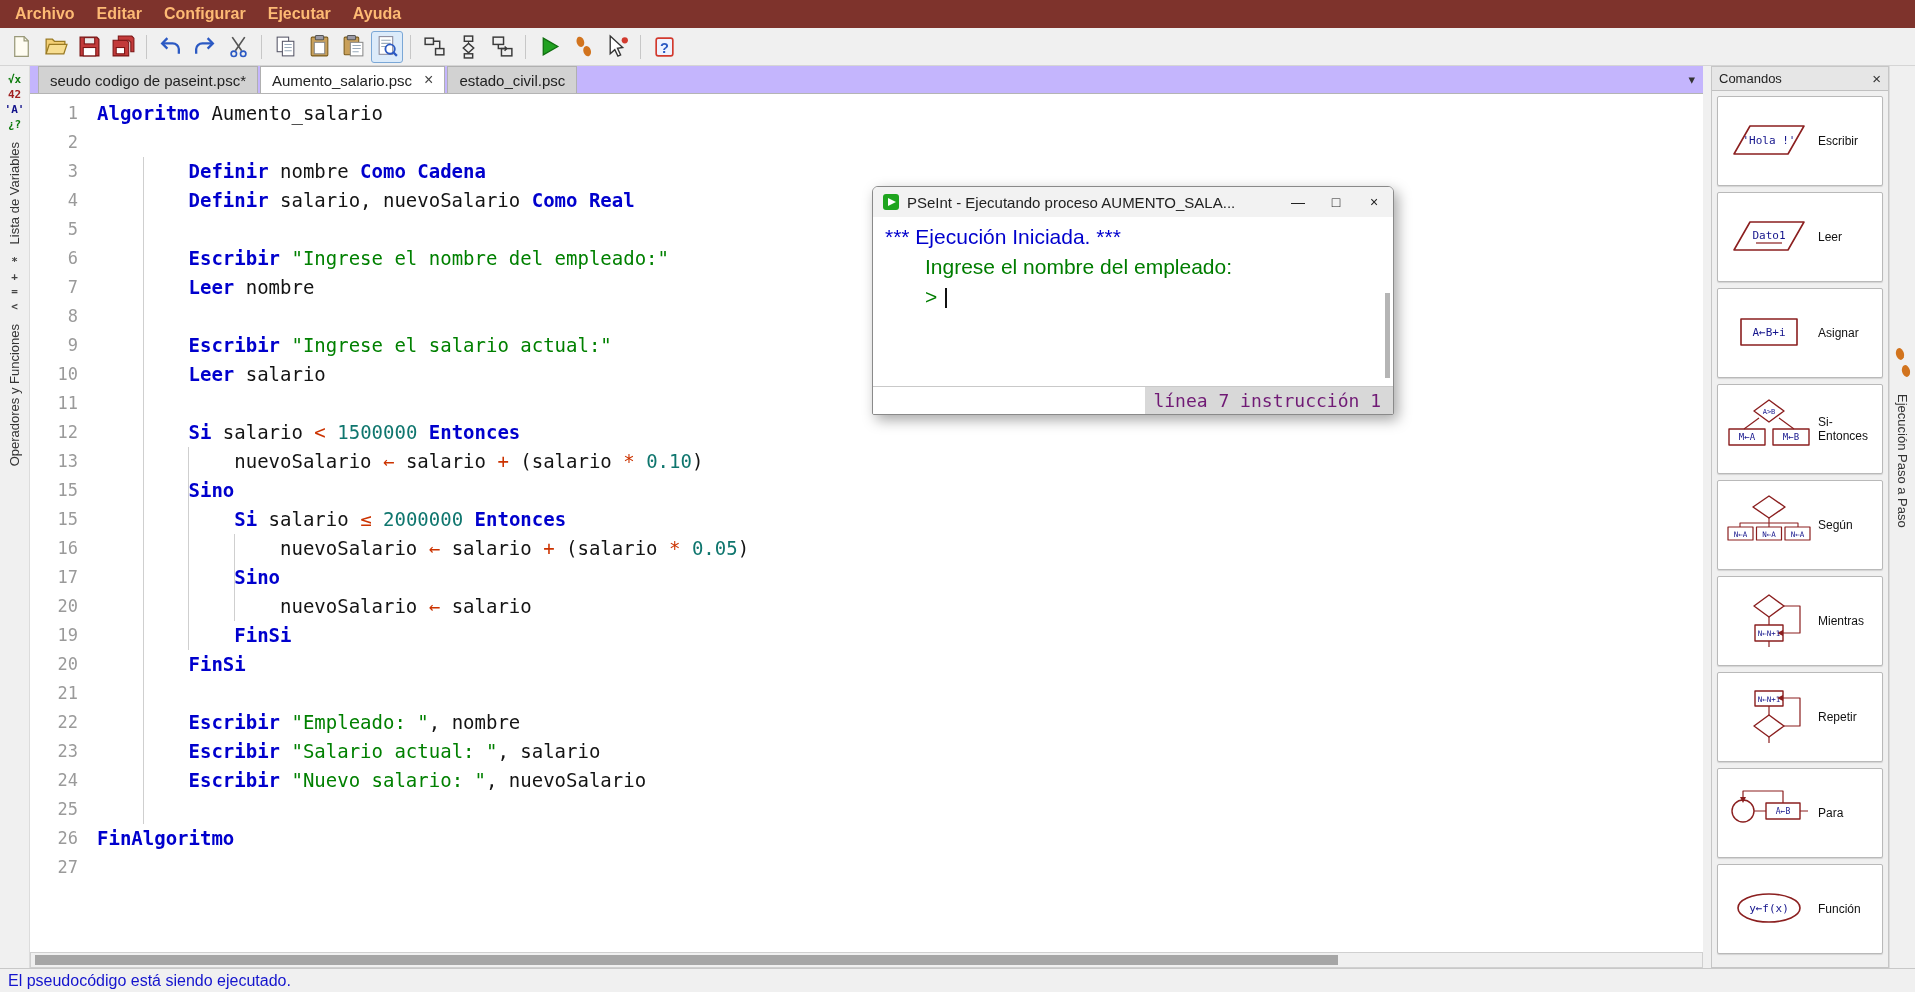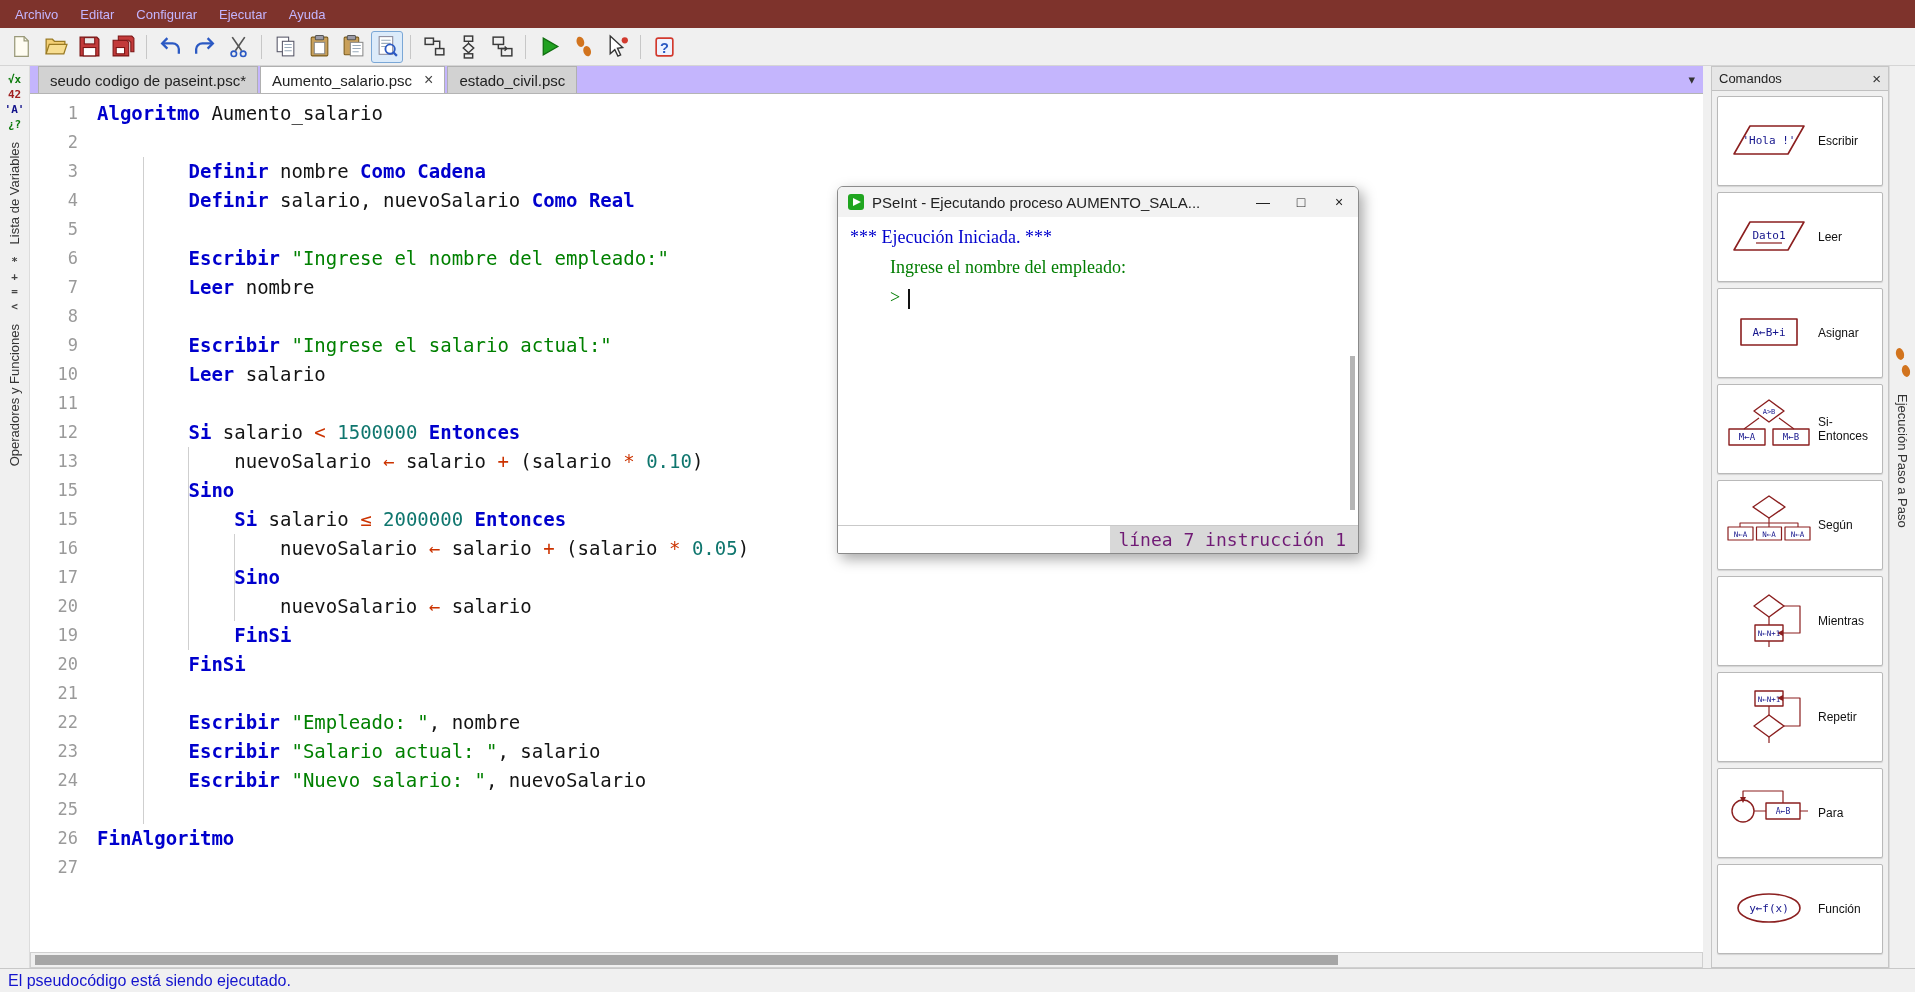--- a/index.html
+++ b/index.html
@@ -2,21 +2,21 @@
 <html><head>
 <meta charset="utf-8">
 <style>
   *{margin:0;padding:0;box-sizing:border-box;}
   html,body{width:1915px;height:992px;overflow:hidden;background:#f0f0f0;
     font-family:"Liberation Sans",sans-serif;}
   .app{position:relative;width:1915px;height:992px;display:flex;flex-direction:column;}
 
   
   .menubar{height:28px;background:#7e332c;display:flex;align-items:center;padding:0 4px;flex:none;}
-  .menu-item{color:#c4b5fd;font-size:13px;padding:4px 11px;cursor:default;}
+  .menu-item{color:#fdba74;font-size:16px;padding:4px 11px;cursor:default;font-weight:bold;}
 
   
   .toolbar{height:38px;background:#f0f0f0;border-bottom:1px solid #d5d5d5;display:flex;align-items:center;padding:0 4px;flex:none;}
   .tbtn{width:32px;height:32px;display:flex;align-items:center;justify-content:center;border:1px solid transparent;border-radius:3px;margin:0 1px;}
   .tbtn.selected{border-color:#7aa7d6;background:#dcebfa;}
   .ticon{display:flex;}
   .tsep{width:1px;height:24px;background:#c7c7c7;margin:0 6px;}
 
   
   .main{flex:1;display:flex;min-height:0;}
@@ -65,26 +65,26 @@
   .cmd-label{width:62px;flex:none;font-size:12px;color:#111;}
 
   .right-strip{width:26px;flex:none;background:#f0f0f0;border-left:1px solid #dcdcdc;display:flex;flex-direction:column;align-items:center;padding-top:280px;}
   .vlabel-r{writing-mode:vertical-rl;font-size:13px;color:#333;margin-top:8px;white-space:nowrap;}
 
   
   .statusbar{height:24px;flex:none;background:#f0f0f0;border-top:1px solid #c8c8c8;display:flex;align-items:center;padding:8px 8px;}
   .statusbar span{font-size:16px;color:#1414cd;}
 
   
-  .console{position:absolute;left:837px;top:186px;width:522px;height:368px;background:#fff;border:1px solid #8a8a8a;border-radius:6px 6px 2px 2px;box-shadow:4px 5px 14px rgba(0,0,0,.35);display:flex;flex-direction:column;z-index:10;overflow:hidden;}
+  .console{position:absolute;left:872px;top:186px;width:522px;height:229px;background:#fff;border:1px solid #8a8a8a;border-radius:6px 6px 2px 2px;box-shadow:4px 5px 14px rgba(0,0,0,.35);display:flex;flex-direction:column;z-index:10;overflow:hidden;}
   .console-title{height:30px;flex:none;background:#f2f2f2;display:flex;align-items:center;padding-left:9px;}
   .ct-icon{display:flex;margin-right:7px;}
   .ct-text{flex:1;font-size:15px;color:#222;white-space:nowrap;overflow:hidden;}
   .ct-btn{width:38px;height:30px;display:flex;align-items:center;justify-content:center;font-size:14px;color:#222;}
-  .console-body{flex:1;position:relative;font-family:Liberation Serif, serif;font-size:18px;line-height:30px;padding:5px 12px;min-height:0;}
+  .console-body{flex:1;position:relative;font-family:Liberation Sans, sans-serif;font-size:21px;line-height:30px;padding:5px 12px;min-height:0;}
   .cline.cl-info{color:#0000cd;}
   .cline.cl-out{color:#007d00;margin-left:40px;}
   .caret{display:inline-block;width:2px;height:20px;background:#111;vertical-align:middle;margin-left:8px;}
   .vscroll{position:absolute;right:1px;top:0;bottom:0;width:9px;}
   .vthumb{position:absolute;top:45%;height:50%;left:2px;width:5px;background:#b5b5b5;}
   .console-statusrow{height:28px;flex:none;display:flex;border-top:1px solid #c9c9c9;}
   .cs-spacer{flex:1;background:#fff;}
   .cs-box{width:248px;background:#d8d8d8;font-family:"DejaVu Sans Mono",monospace;font-size:18px;color:#701a75;display:flex;align-items:center;justify-content:flex-end;padding-right:12px;white-space:nowrap;}
 </style>
 </head>

